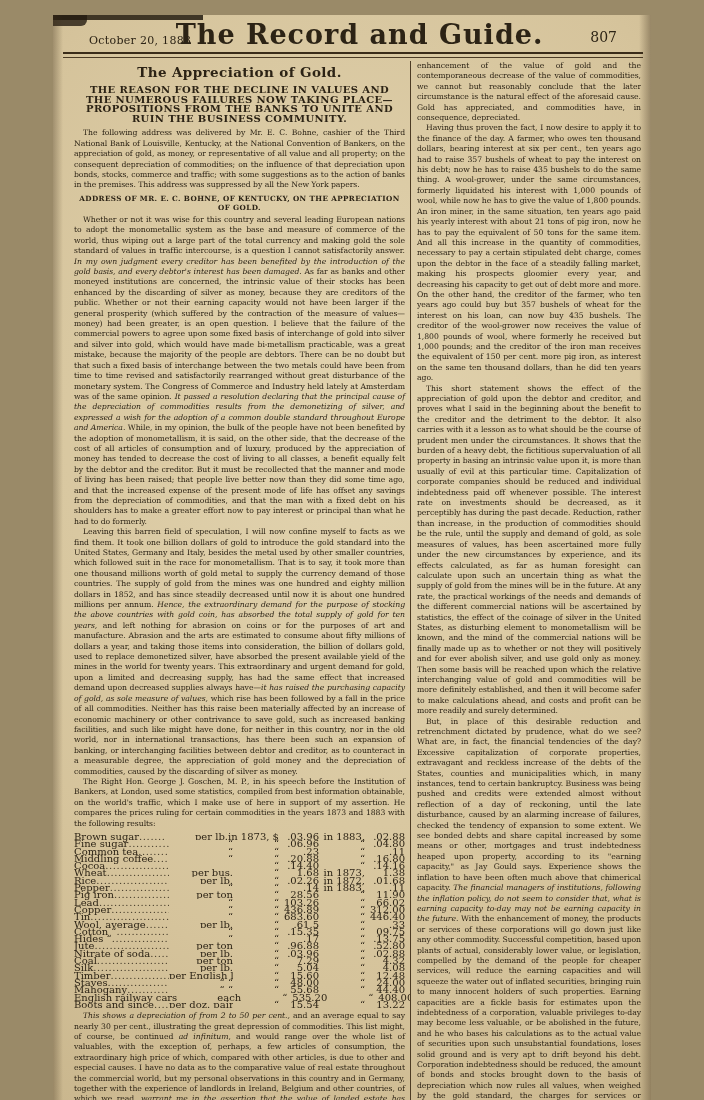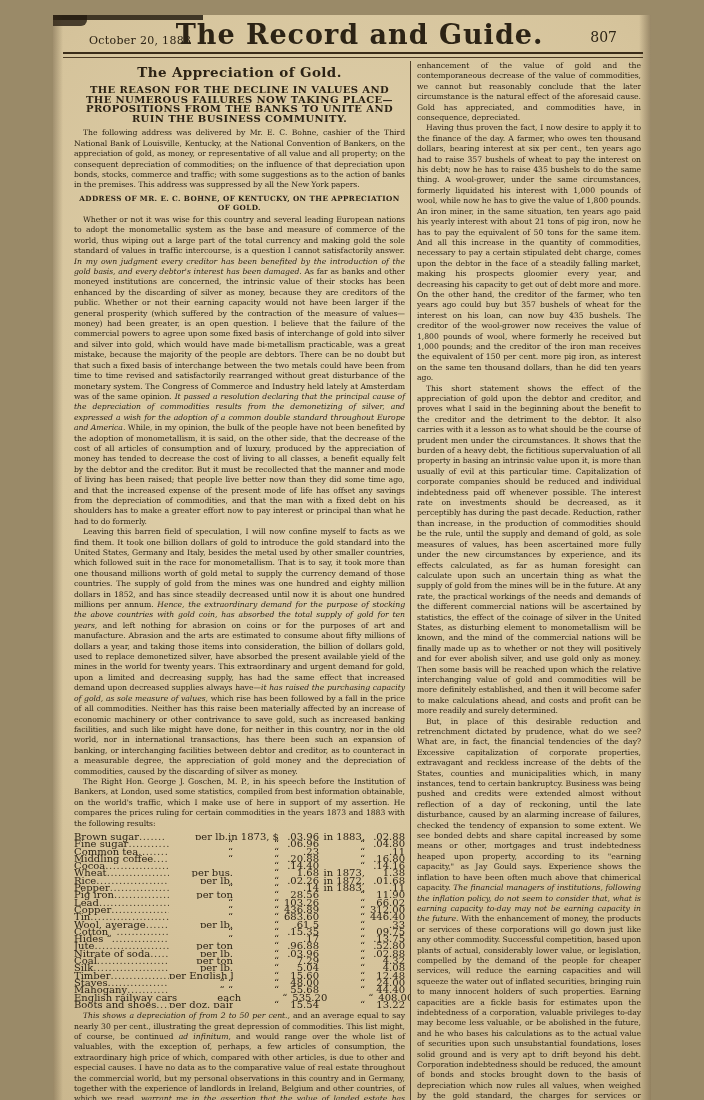--- a/index.html
+++ b/index.html
@@ -275,21 +275,21 @@
             <div class="trow">
               <span class="titem">English railway cars</span>
               <span class="leader"></span>
               <span class="tunit">each</span>
               <span class="ty">“</span>
               <span class="tv">535.20</span>
               <span class="ty">“</span>
               <span class="tv">408.00</span>
             </div>
             <div class="trow">
-              <span class="titem">Boots and shoes</span>
+              <span class="titem">Boots and since</span>
               <span class="leader"></span>
               <span class="tunit">per doz. pairs</span>
               <span class="ty">“</span>
               <span class="tv">15.54</span>
               <span class="ty">“</span>
               <span class="tv">13.22</span>
             </div>
           </div>
           <p class="para indent"><span class="it">This shows a depreciation of from 2 to 50 per cent.,</span><span> and an average equal to say nearly 30 per cent., illustrating the great depression of commodities. This list might, of course, be continued </span><span class="it">ad infinitum</span><span>, and would range over the whole list of valuables, with the exception of, perhaps, a few articles of consumption, the extraordinary high price of which, compared with other articles, is due to other and especial causes. I have no data as to the comparative value of real estate throughout the commercial world, but my personal observations in this country and in Germany, together with the experience of landlords in Ireland, Belgium and other countries, of which we read, </span><span class="it">warrant me in the assertion that the value of landed estate has shrunk with the rest of property during the past decade</span><span> and since the introduction of the monometallic basis. Mr. Goschen, in his address, goes on to show how prices have fallen, and the cost of living at a given rate has been reduced by producing figures from private and public households, which prove the increase of the purchasing power of gold incontrovertibly.</span></p>
         </div>

